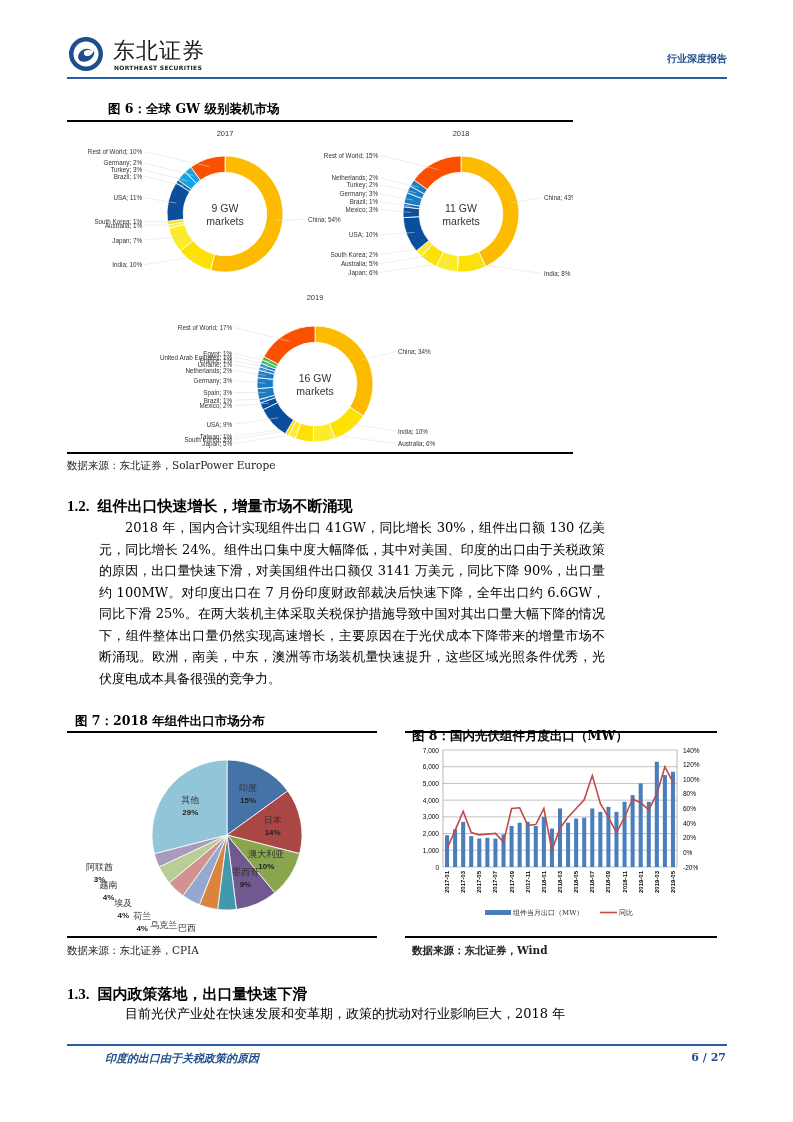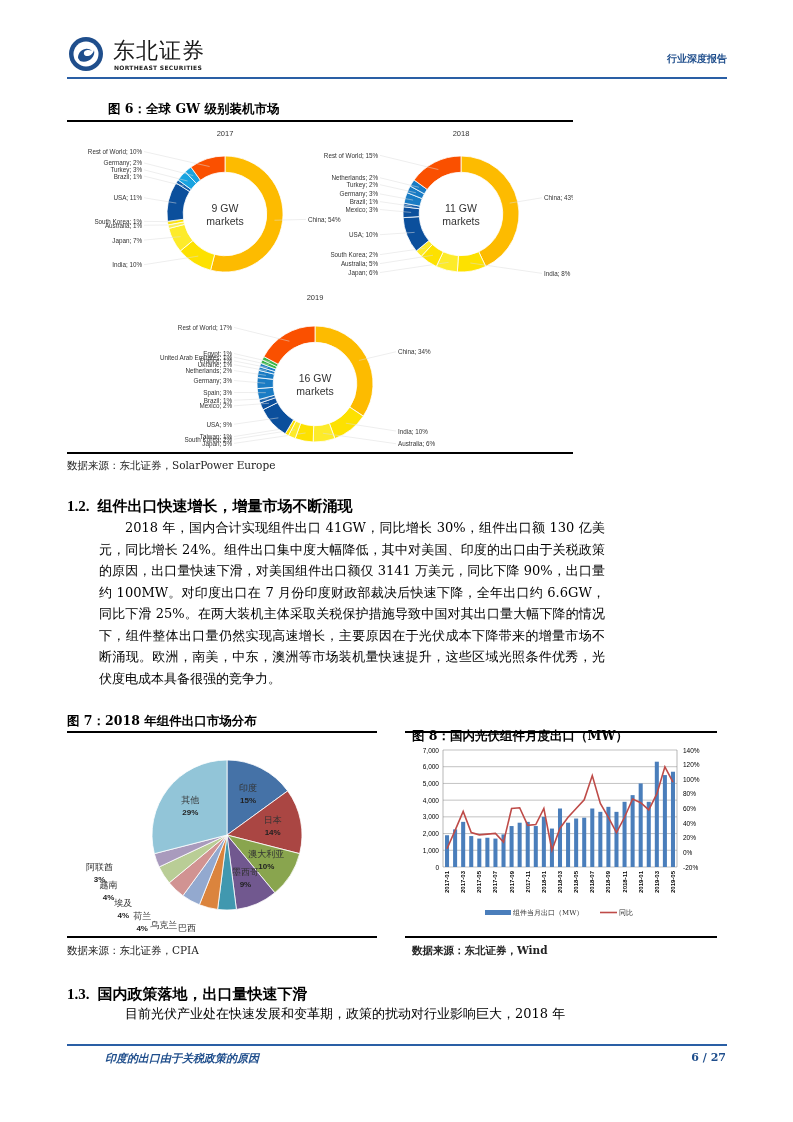--- a/index.html
+++ b/index.html
@@ -181,21 +181,21 @@
 <div class="fig-rule" style="left:67px; top:452px; width:506px;"></div>
 <div class="src" style="left:67px; top:459px;">数据来源：东北证券，SolarPower Europe</div>
 
 <div class="sec-title" style="top:497px;">
   <span class="num">1.2.</span><span>组件出口快速增长，增量市场不断涌现</span>
 </div>
 <div class="para" style="top:517px;">
   <p>2018 年，国内合计实现组件出口 41GW，同比增长 30%，组件出口额 130 亿美元，同比增长 24%。组件出口集中度大幅降低，其中对美国、印度的出口由于关税政策的原因，出口量快速下滑，对美国组件出口额仅 3141 万美元，同比下降 90%，出口量约 100MW。对印度出口在 7 月份印度财政部裁决后快速下降，全年出口约 6.6GW，同比下滑 25%。在两大装机主体采取关税保护措施导致中国对其出口量大幅下降的情况下，组件整体出口量仍然实现高速增长，主要原因在于光伏成本下降带来的增量市场不断涌现。欧洲，南美，中东，澳洲等市场装机量快速提升，这些区域光照条件优秀，光伏度电成本具备很强的竞争力。</p>
 </div>
 
-<div class="fig-title" style="left:67px; top:713px;">图 7：2018 年组件出口市场分布</div>
+<div class="fig-title" style="left:75px; top:713px;">图 7：2018 年组件出口市场分布</div>
 <div class="fig-rule" style="left:67px; top:731px; width:310px;"></div>
 <svg id="pie7" style="position:absolute; left:67px; top:735px;" width="310" height="200">
     <path d="M160,100 L160,25 A75,75 0 0 1 220.67627457812105,55.916106078064516 Z" fill="#4572a7" stroke="#fff" stroke-width="0.8"></path>
     <text x="181.11055823788894" y="55.568196625240894" text-anchor="middle" font-size="9" fill="#333" font-family="DejaVu Serif, serif">印度</text>
     <text x="181.11055823788894" y="67.56819662524089" text-anchor="middle" font-size="8" font-weight="bold" fill="#222" font-family="Liberation Sans, sans-serif">15%</text>
     <path d="M160,100 L220.67627457812105,55.916106078064516 A75,75 0 0 1 232.64373708464734,118.65174153736412 Z" fill="#aa4643" stroke="#fff" stroke-width="0.8"></path>
     <text x="205.67635715888403" y="88.28676887176381" text-anchor="middle" font-size="9" fill="#333" font-family="DejaVu Serif, serif">日本</text>
     <text x="205.67635715888403" y="100.28676887176381" text-anchor="middle" font-size="8" font-weight="bold" fill="#222" font-family="Liberation Sans, sans-serif">14%</text>
     <path d="M160,100 L232.64373708464734,118.65174153736412 A75,75 0 0 1 207.80679923115173,157.7884932081842 Z" fill="#89a54e" stroke="#fff" stroke-width="0.8"></path>
     <text x="199.2612485358437" y="121.91594596652335" text-anchor="middle" font-size="9" fill="#333" font-family="DejaVu Serif, serif">澳大利亚</text>

